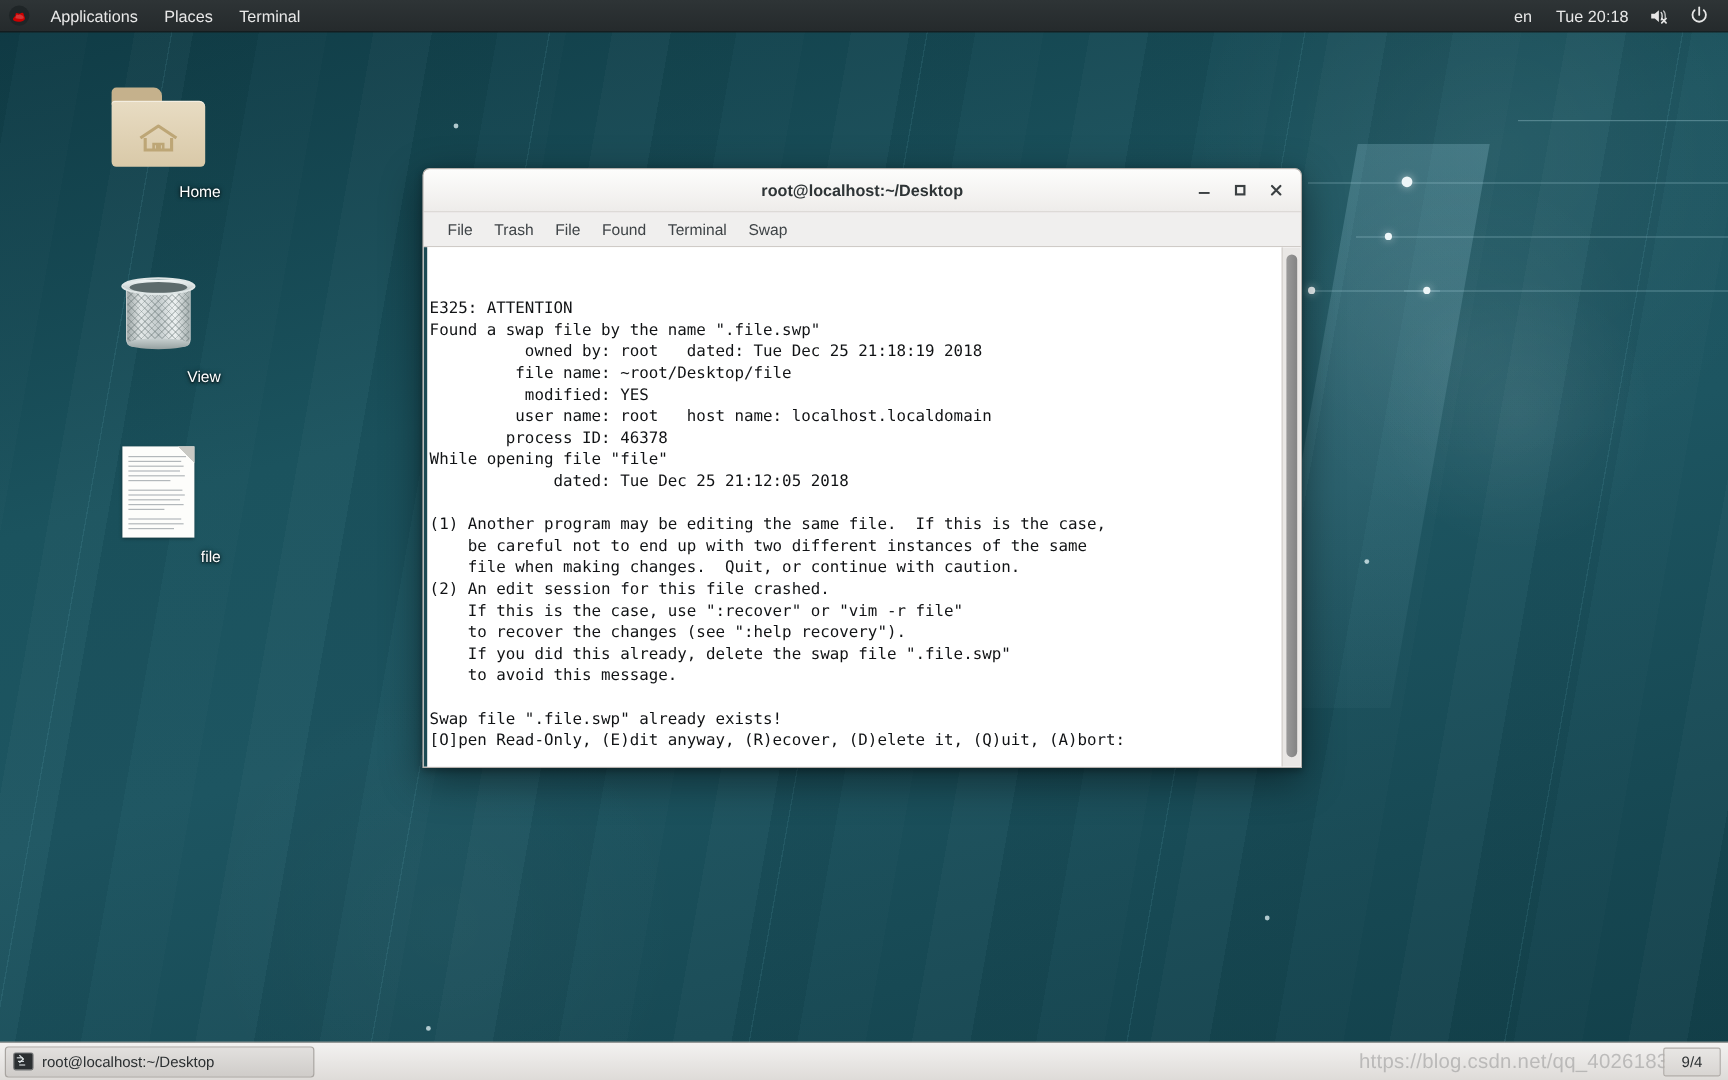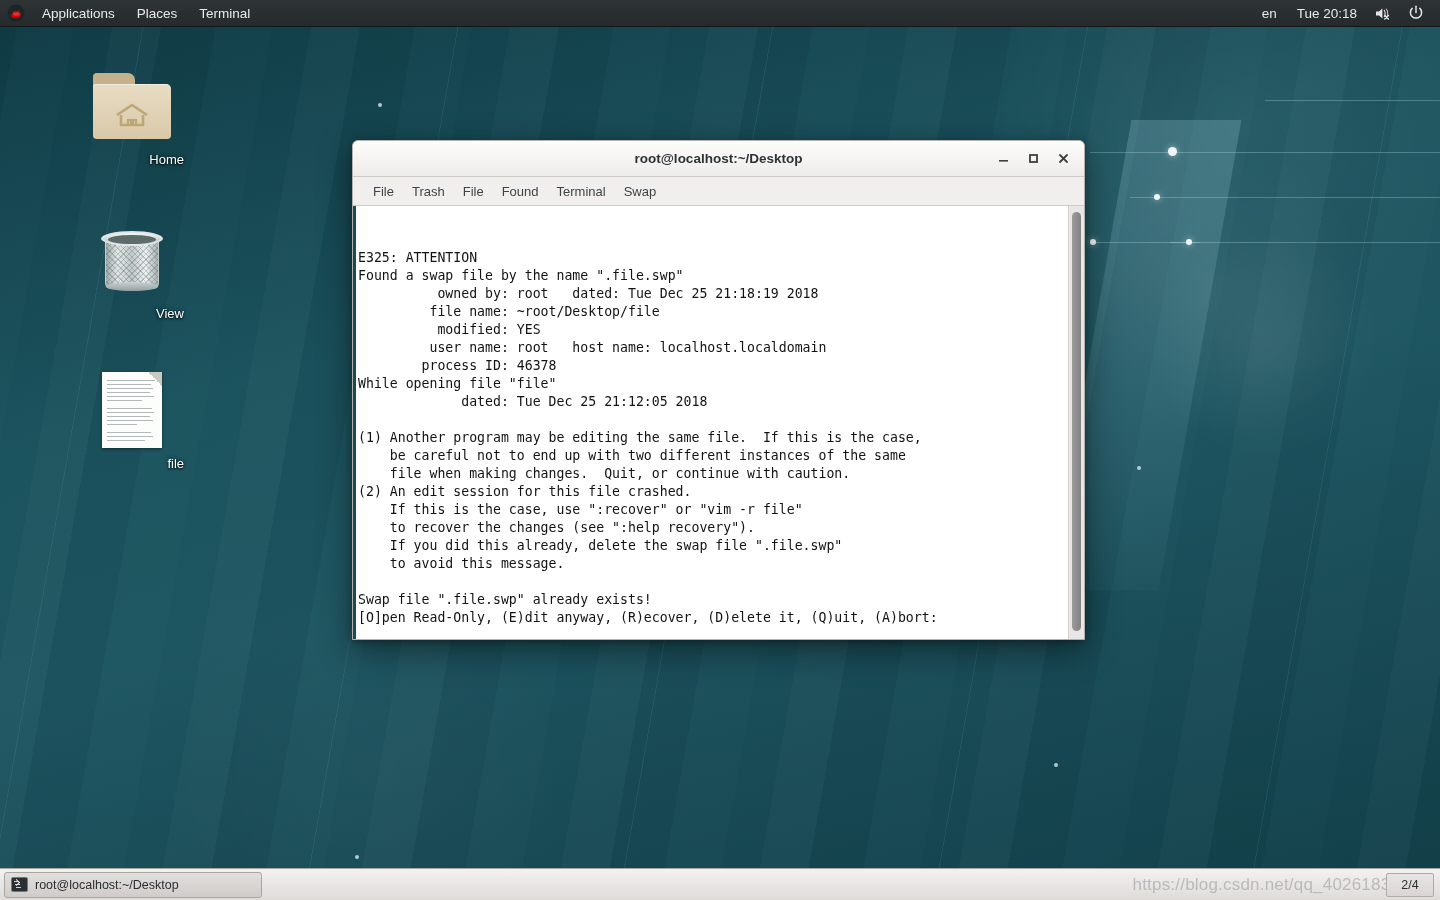--- a/index.html
+++ b/index.html
@@ -507,16 +507,16 @@
       </div>
     </div>
   </div>
 
   <div id="taskbar">
     <div class="task-button">
       <span class="task-term-icon"></span>
       <span class="task-label">root@localhost:~/Desktop</span>
     </div>
     <div class="watermark">https://blog.csdn.net/qq_40261832</div>
-    <div class="workspace-switcher">2/4</div>
+    <div class="workspace-switcher">9/4</div>
   </div>
 
 </div>
 
 </body></html>

